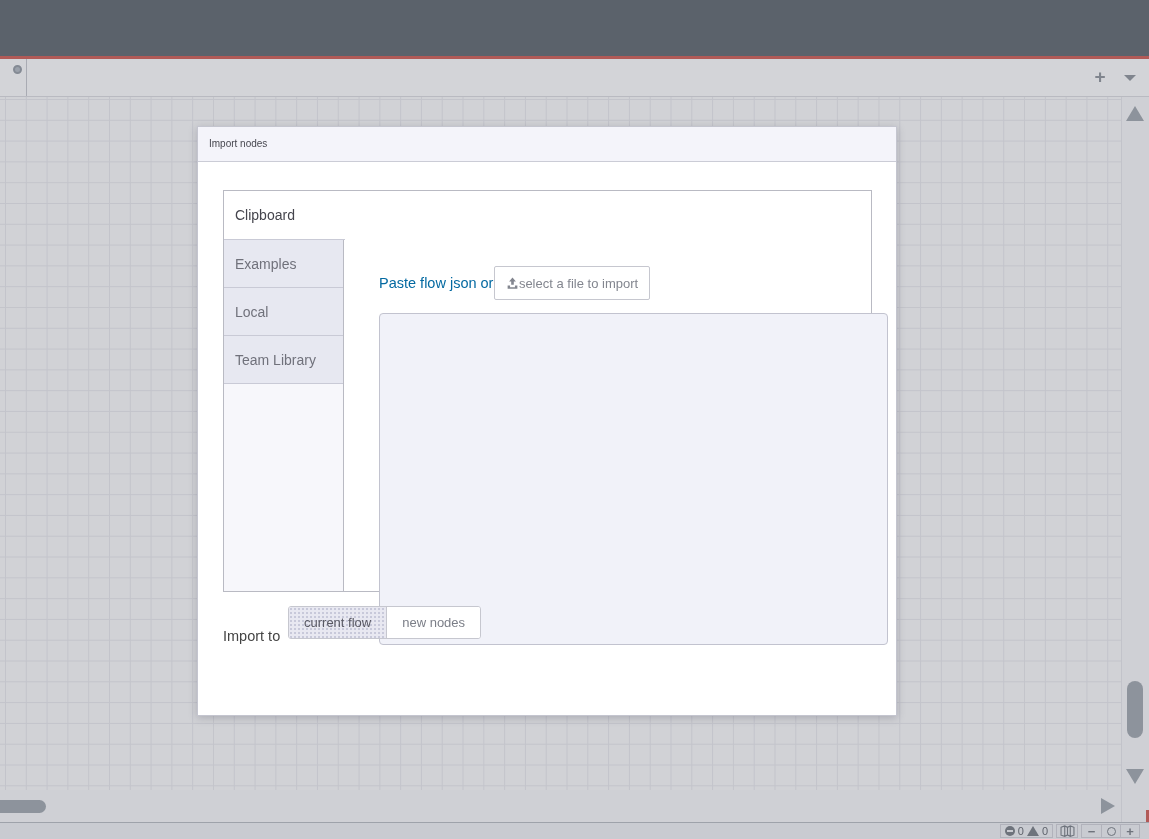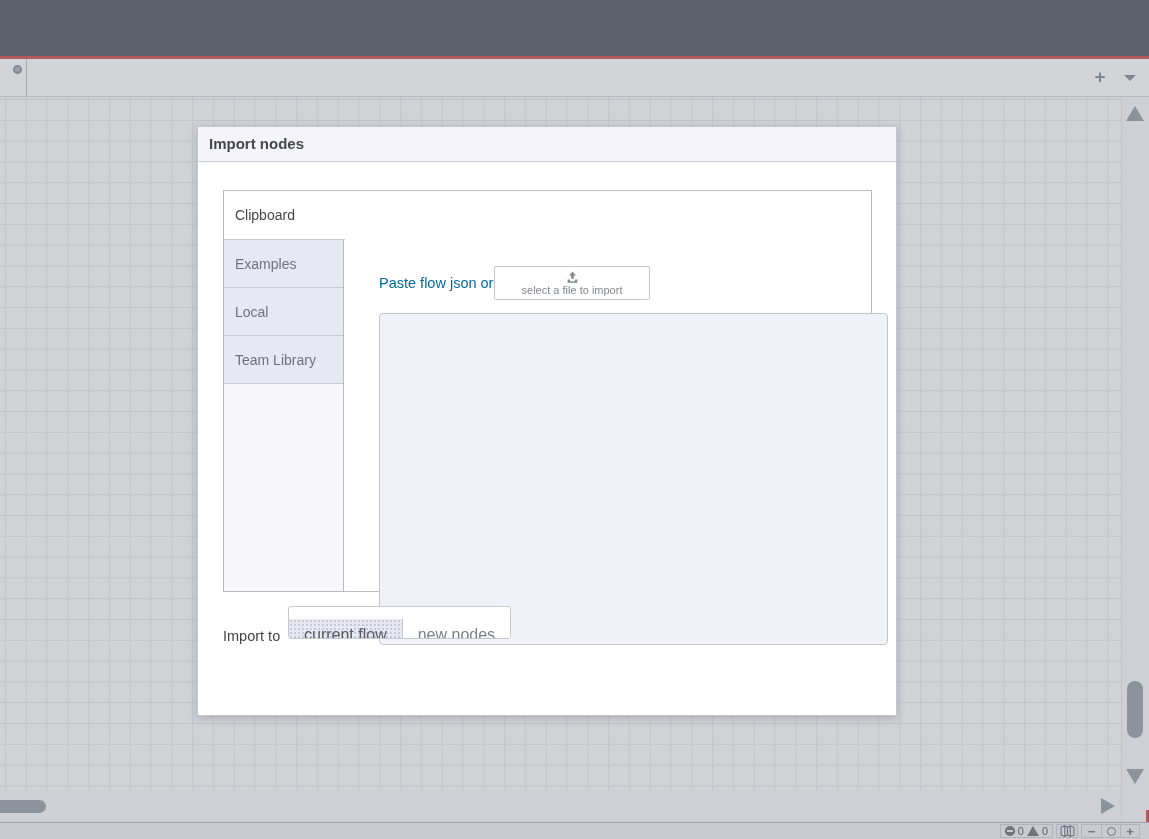--- a/index.html
+++ b/index.html
@@ -48,33 +48,33 @@
   .warn-icon { display:inline-block; width:0; height:0; border-left:6px solid transparent; border-right:6px solid transparent; border-bottom:10px solid #6e737c; }
   .zoom-circle { display:inline-block; width:9px; height:9px; border:1.5px solid #6e737c; border-radius:50%; }
   .sb-glyph { font-size:13px; font-weight:bold; line-height:1; }
   
   .dialog {
     position:absolute; left:197px; top:126px; width:700px; height:590px;
     background:#fff; border:1px solid #c4c5cf;
     box-shadow:0 2px 8px rgba(60,60,80,0.25);
   }
   .dialog-header { height:35px; background:#f4f4fa; border-bottom:1px solid #cbccd6;
-                   line-height:34px; padding-left:11px; font-size:15px; font-weight:bold; color:#47474f; }
+                   line-height:34px; padding-left:11px; font-size:10px; font-weight:normal; color:#47474f; }
   .tab-container { position:absolute; left:25px; top:63px; width:649px; height:402px; border:1px solid #b9bac3; background:#fff; }
   .vtabs { position:absolute; left:0; top:0; width:120px; height:100%; background:#f7f7fb; border-right:1px solid #b9bac3; }
   .vtab  { height:48px; line-height:48px; padding-left:11px; font-size:14px; color:#70717b; background:#e7e8f1; border-bottom:1px solid #c9cad6; cursor:pointer; }
   .vtab.selected { height:49px; line-height:49px; width:121px; position:relative; z-index:2; background:#fff; color:#45454d; font-weight:normal; border-bottom:1px solid #c9cad6; }
   .paste-label { position:absolute; left:155px; top:75px; height:34px; line-height:34px; font-size:14.5px; color:#0369a1; }
   .file-btn { position:absolute; left:270px; top:75px; width:156px; height:34px; background:#fff; border:1px solid #c6c7cf; border-radius:2px;
-              display:flex; align-items:center; justify-content:center; gap:0; font-size:11px; color:#83868f; cursor:pointer;flex-direction:column; }
+              display:flex; align-items:center; justify-content:center; gap:0; font-size:13px; color:#83868f; cursor:pointer; }
   .json-textarea { position:absolute; left:155px; top:122px; width:509px; height:332px; background:#f1f2f9; border:1px solid #c2c3cf;
                    border-radius:4px; resize:none; outline:none; font-family:"Liberation Mono", monospace; font-size:12px; color:#444; padding:6px; }
   .import-to-label { position:absolute; left:25px; top:493px; height:33px; line-height:33px; font-size:14.5px; color:#444; }
   .toggle-group { position:absolute; left:90px; top:479px; height:33px; display:flex; border:1px solid #c6c7cf; border-radius:3px; overflow:hidden; background:#fff; }
-  .toggle-btn { height:100%; line-height:31px; padding:0 15px; font-size:16px; color:#7b7e87; background:#fff; cursor:pointer;margin-top:12px; }
+  .toggle-btn { height:100%; line-height:31px; padding:0 15px; font-size:13px; color:#7b7e87; background:#fff; cursor:pointer; }
   .toggle-btn.selected {
     color:#595963; border-right:1px solid #c6c7cf;
     background-color:#e8e8f1;
     background-image: radial-gradient(#c8c9da 1px, transparent 1px);
     background-size:4px 4px;
   }
   .dialog-footer { position:absolute; left:0; top:531px; width:698px; height:58px; background:#f6f6f9; border-top:1px solid #d4d4dc; }
   .btn-cancel { position:absolute; left:512px; top:13px; width:72px; height:33px; background:#fff; border:1px solid #bbbcc4; border-radius:3px; font-size:14px; color:#555; cursor:pointer; }
   .btn-import { position:absolute; left:600px; top:13px; width:70px; height:33px; background:transparent; border:1px solid #e6e6ec; border-radius:3px; font-size:14px; color:#c7c7cf; }
   .upload-svg, .map-svg { display:block; }

